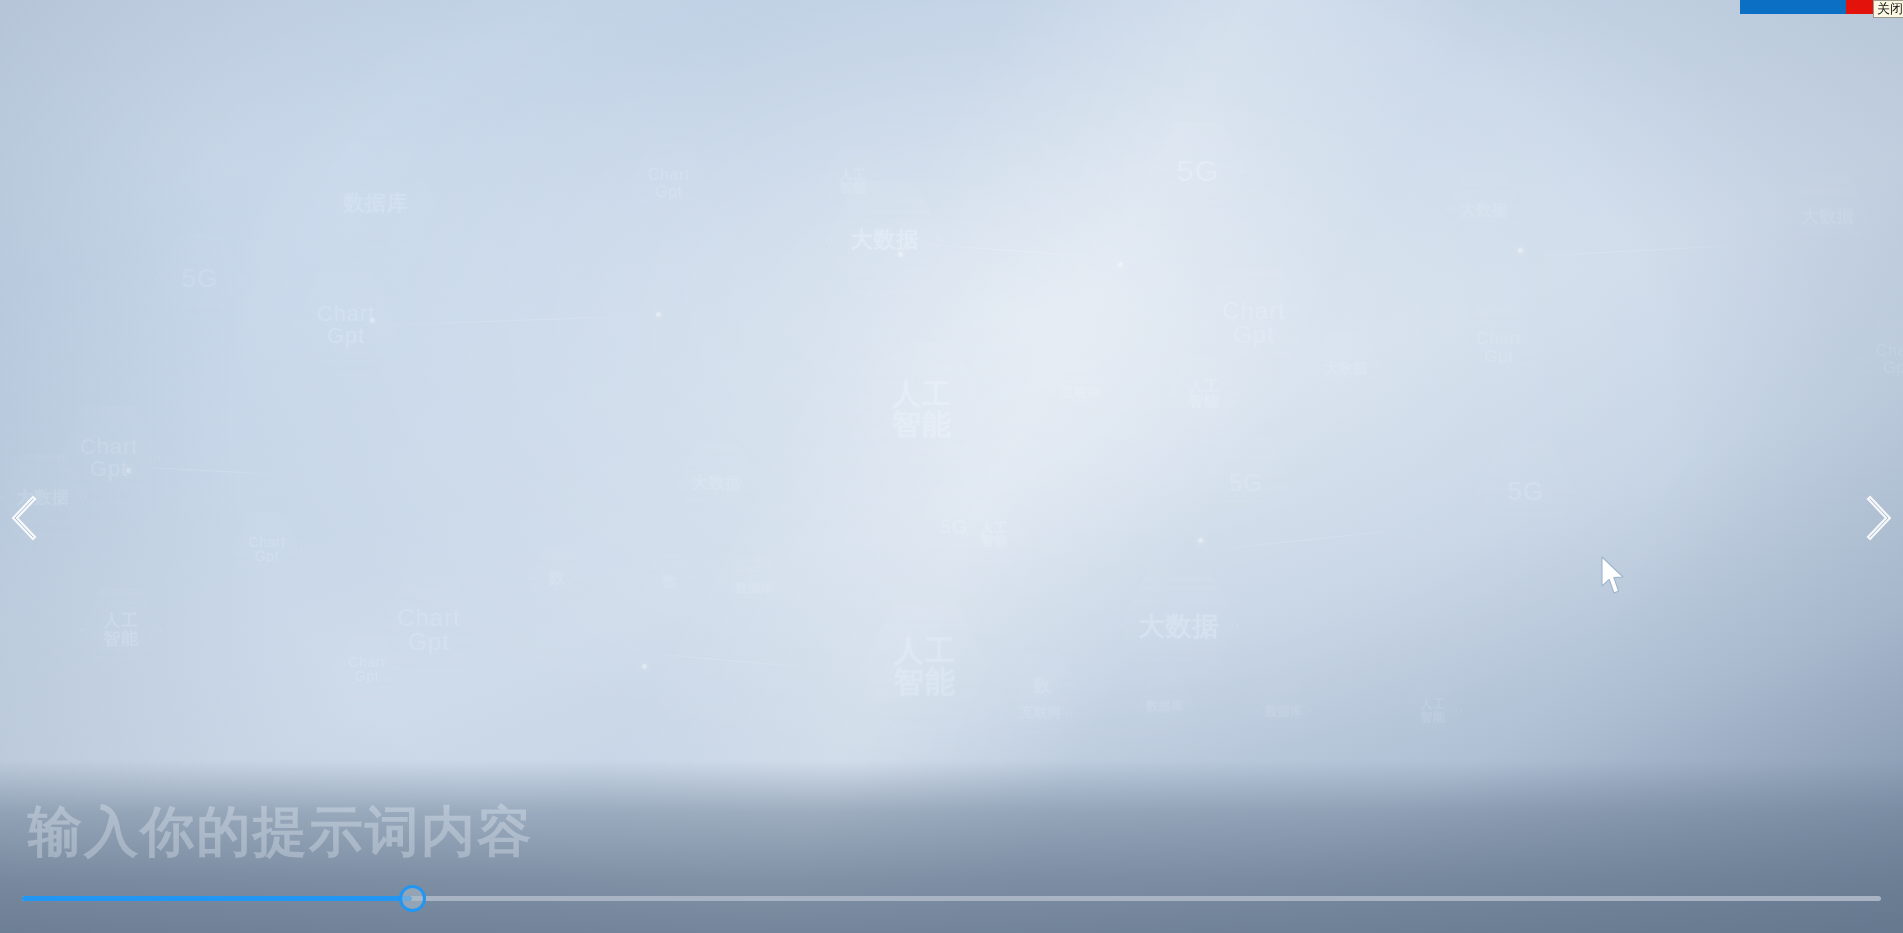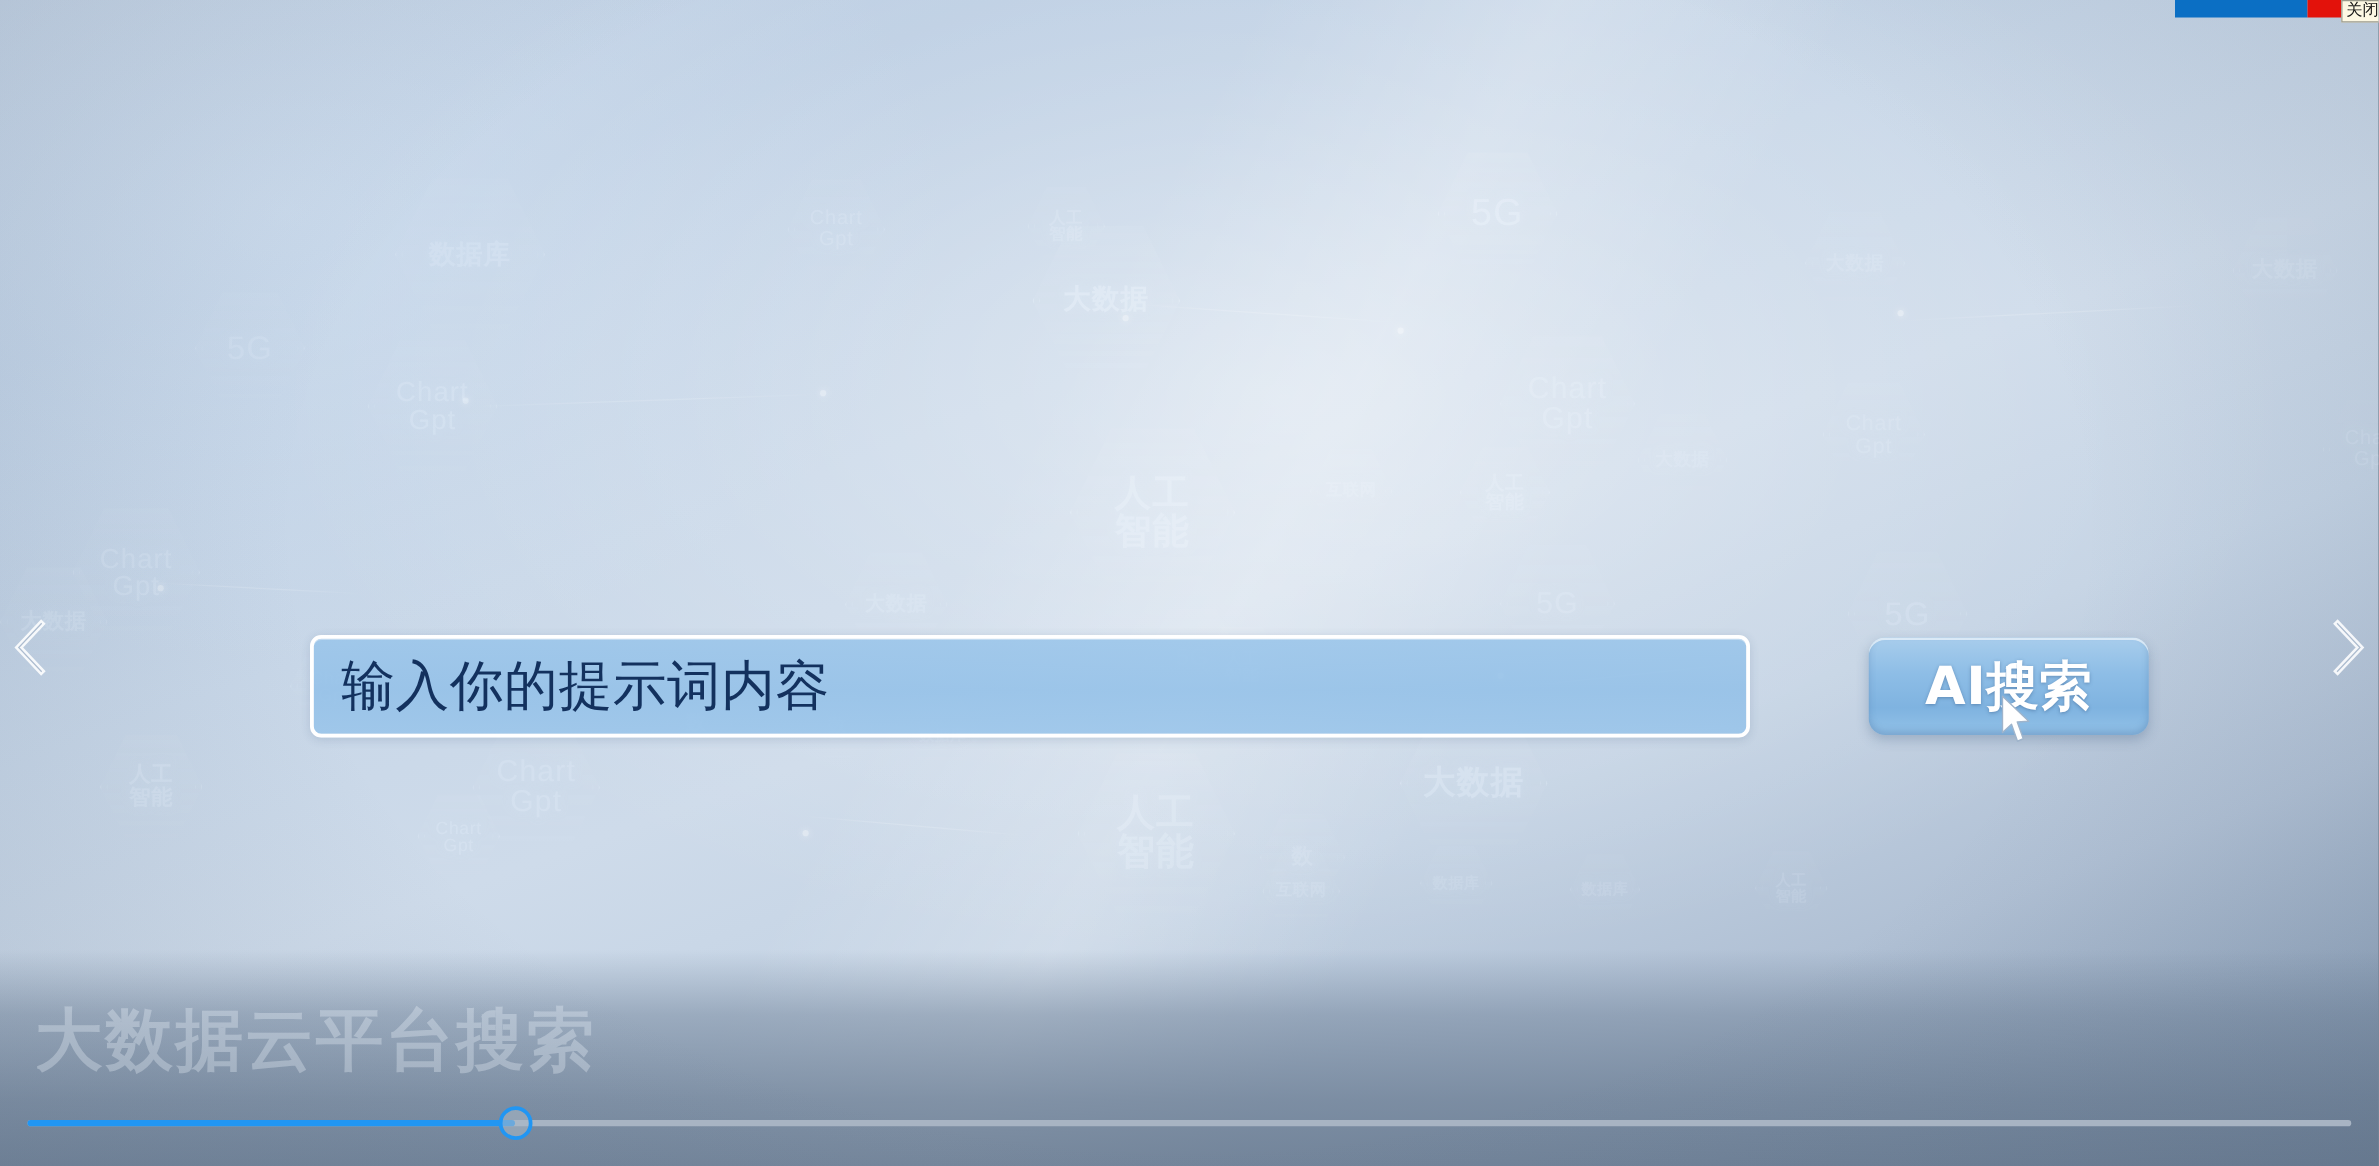--- a/index.html
+++ b/index.html
@@ -527,27 +527,23 @@
         <div class="hexshape"></div>
         <div class="hexinner"></div>
         <div class="hexlabel">人工
 智能</div>
       </div>
     </div>
   <div class="bg-sheen"></div>
   <div class="bg-floor"></div>
   <div class="bg-vignette"></div>
 
-  <div class="watermark">大数据云平台搜索</div>
-
-
-  <div class="search-row">
-    <input class="search-input" type="text" placeholder="输入你的提示词内容" style="color: rgb(19, 49, 94);">
-    <button class="search-button" style="color: rgb(255, 255, 255);">AI搜索</button>
-  </div>
+  <div class="watermark">输入你的提示词内容</div>
+
+
 
   <div class="nav-arrow left">
     <svg viewBox="0 0 46 62" aria-hidden="true">
       <polyline points="31,12 13,31 31,50" fill="none" stroke="#ffffff" stroke-width="5" stroke-linecap="square" stroke-linejoin="miter" opacity="0.95"></polyline>
       <polyline points="31,12 13,31 31,50" fill="none" stroke="#8aa0bb" stroke-width="1" stroke-linecap="square" stroke-linejoin="miter" opacity="0.7"></polyline>
     </svg>
   </div>
   <div class="nav-arrow right">
     <svg viewBox="0 0 46 62" aria-hidden="true">
       <polyline points="15,12 33,31 15,50" fill="none" stroke="#ffffff" stroke-width="5" stroke-linecap="square" stroke-linejoin="miter" opacity="0.95"></polyline>

